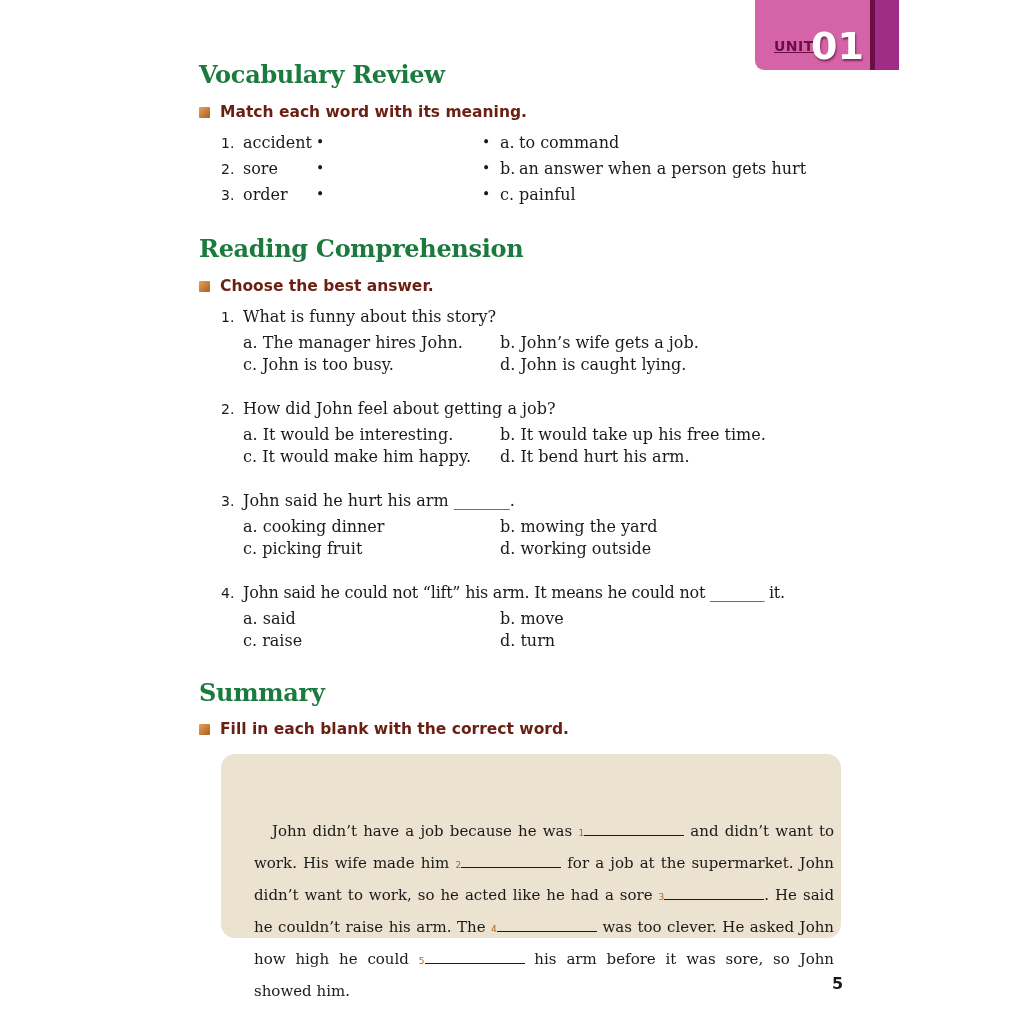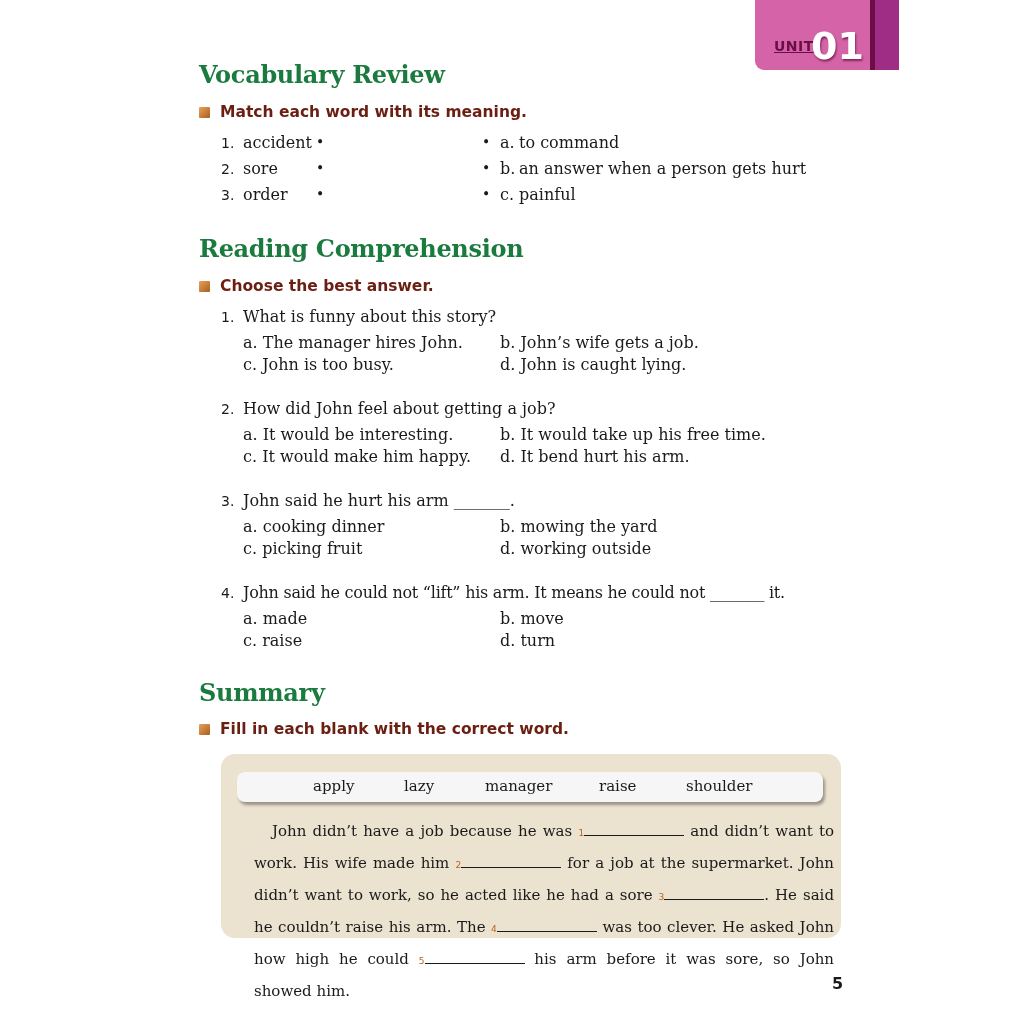--- a/index.html
+++ b/index.html
@@ -116,35 +116,28 @@
 
 <span class="text num" style="left:221px;top:490px">3.</span>
 <span class="text" style="left:243px;top:490px">John said he hurt his arm _______.</span>
 <span class="text" style="left:243px;top:516px">a. cooking dinner</span>
 <span class="text" style="left:500px;top:516px">b. mowing the yard</span>
 <span class="text" style="left:243px;top:538px">c. picking fruit</span>
 <span class="text" style="left:500px;top:538px">d. working outside</span>
 
 <span class="text num" style="left:221px;top:582px">4.</span>
 <span class="text" style="left:243px;top:582px;letter-spacing:-0.25px">John said he could not “lift” his arm. It means he could not _______ it.</span>
-<span class="text" style="left:243px;top:608px">a. made</span>
+<span class="text" style="left:243px;top:608px">a. said</span>
 <span class="text" style="left:500px;top:608px">b. move</span>
 <span class="text" style="left:243px;top:630px">c. raise</span>
 <span class="text" style="left:500px;top:630px">d. turn</span>
 
 <div class="section-title" style="top:678px">Summary</div>
 <div class="instruction" style="top:720px">
   <span class="bullet"></span>
   <span>Fill in each blank with the correct word.</span>
 </div>
 
 <div class="summary-box">
-  <div class="word-bank">
-    <span class="word" style="left:76px">apply</span>
-    <span class="word" style="left:167px">lazy</span>
-    <span class="word" style="left:248px">manager</span>
-    <span class="word" style="left:362px">raise</span>
-    <span class="word" style="left:449px">shoulder</span>
-  </div>
   <div class="summary-text"><span>John didn’t have a job because he was </span><span class="blank-num">1</span><span class="blank"></span><span> and didn’t want to work. His wife made him </span><span class="blank-num">2</span><span class="blank"></span><span> for a job at the supermarket. John didn’t want to work, so he acted like he had a sore </span><span class="blank-num">3</span><span class="blank"></span><span>. He said he couldn’t raise his arm. The </span><span class="blank-num">4</span><span class="blank"></span><span> was too clever. He asked John how high he could </span><span class="blank-num">5</span><span class="blank"></span><span> his arm before it was sore, so John showed him.</span></div>
 </div>
 
 <div class="page-num">5</div>
 
 </body></html>

